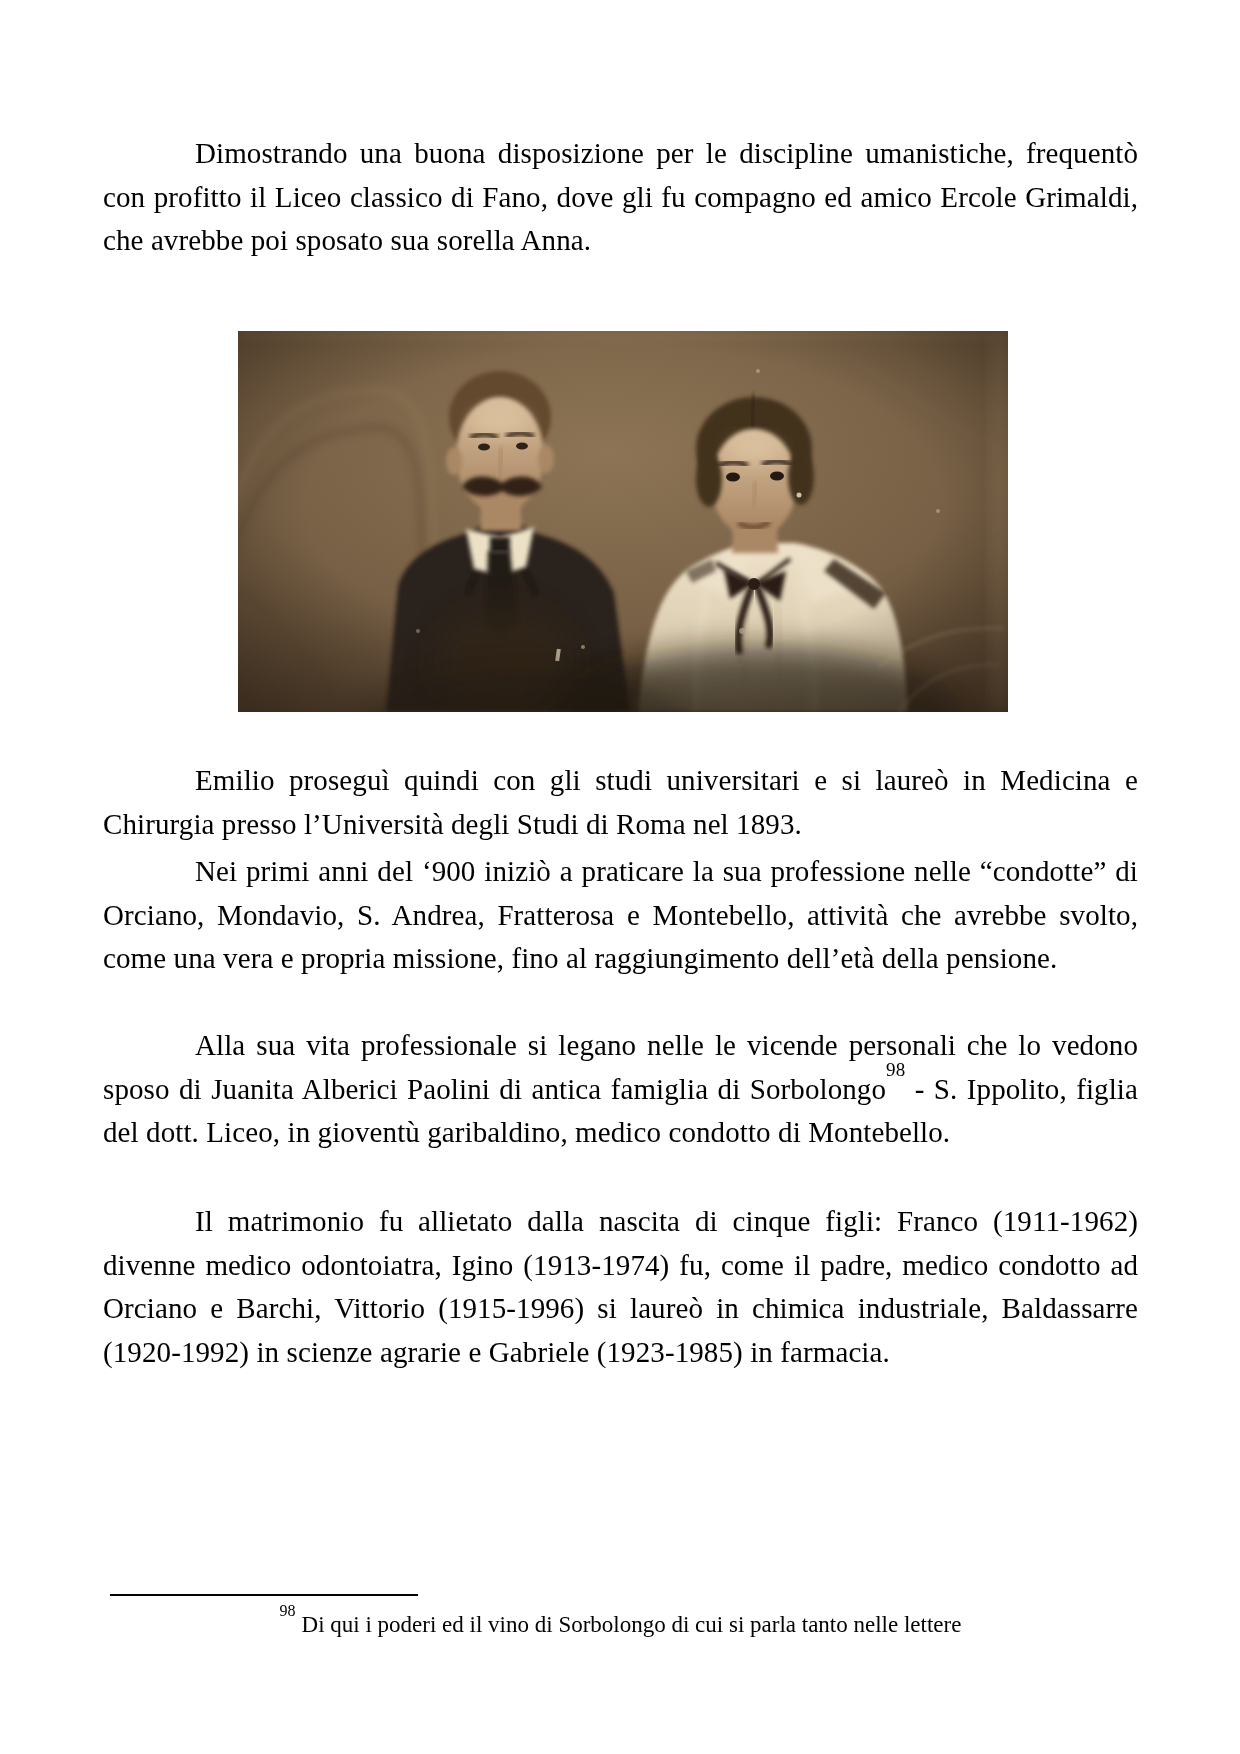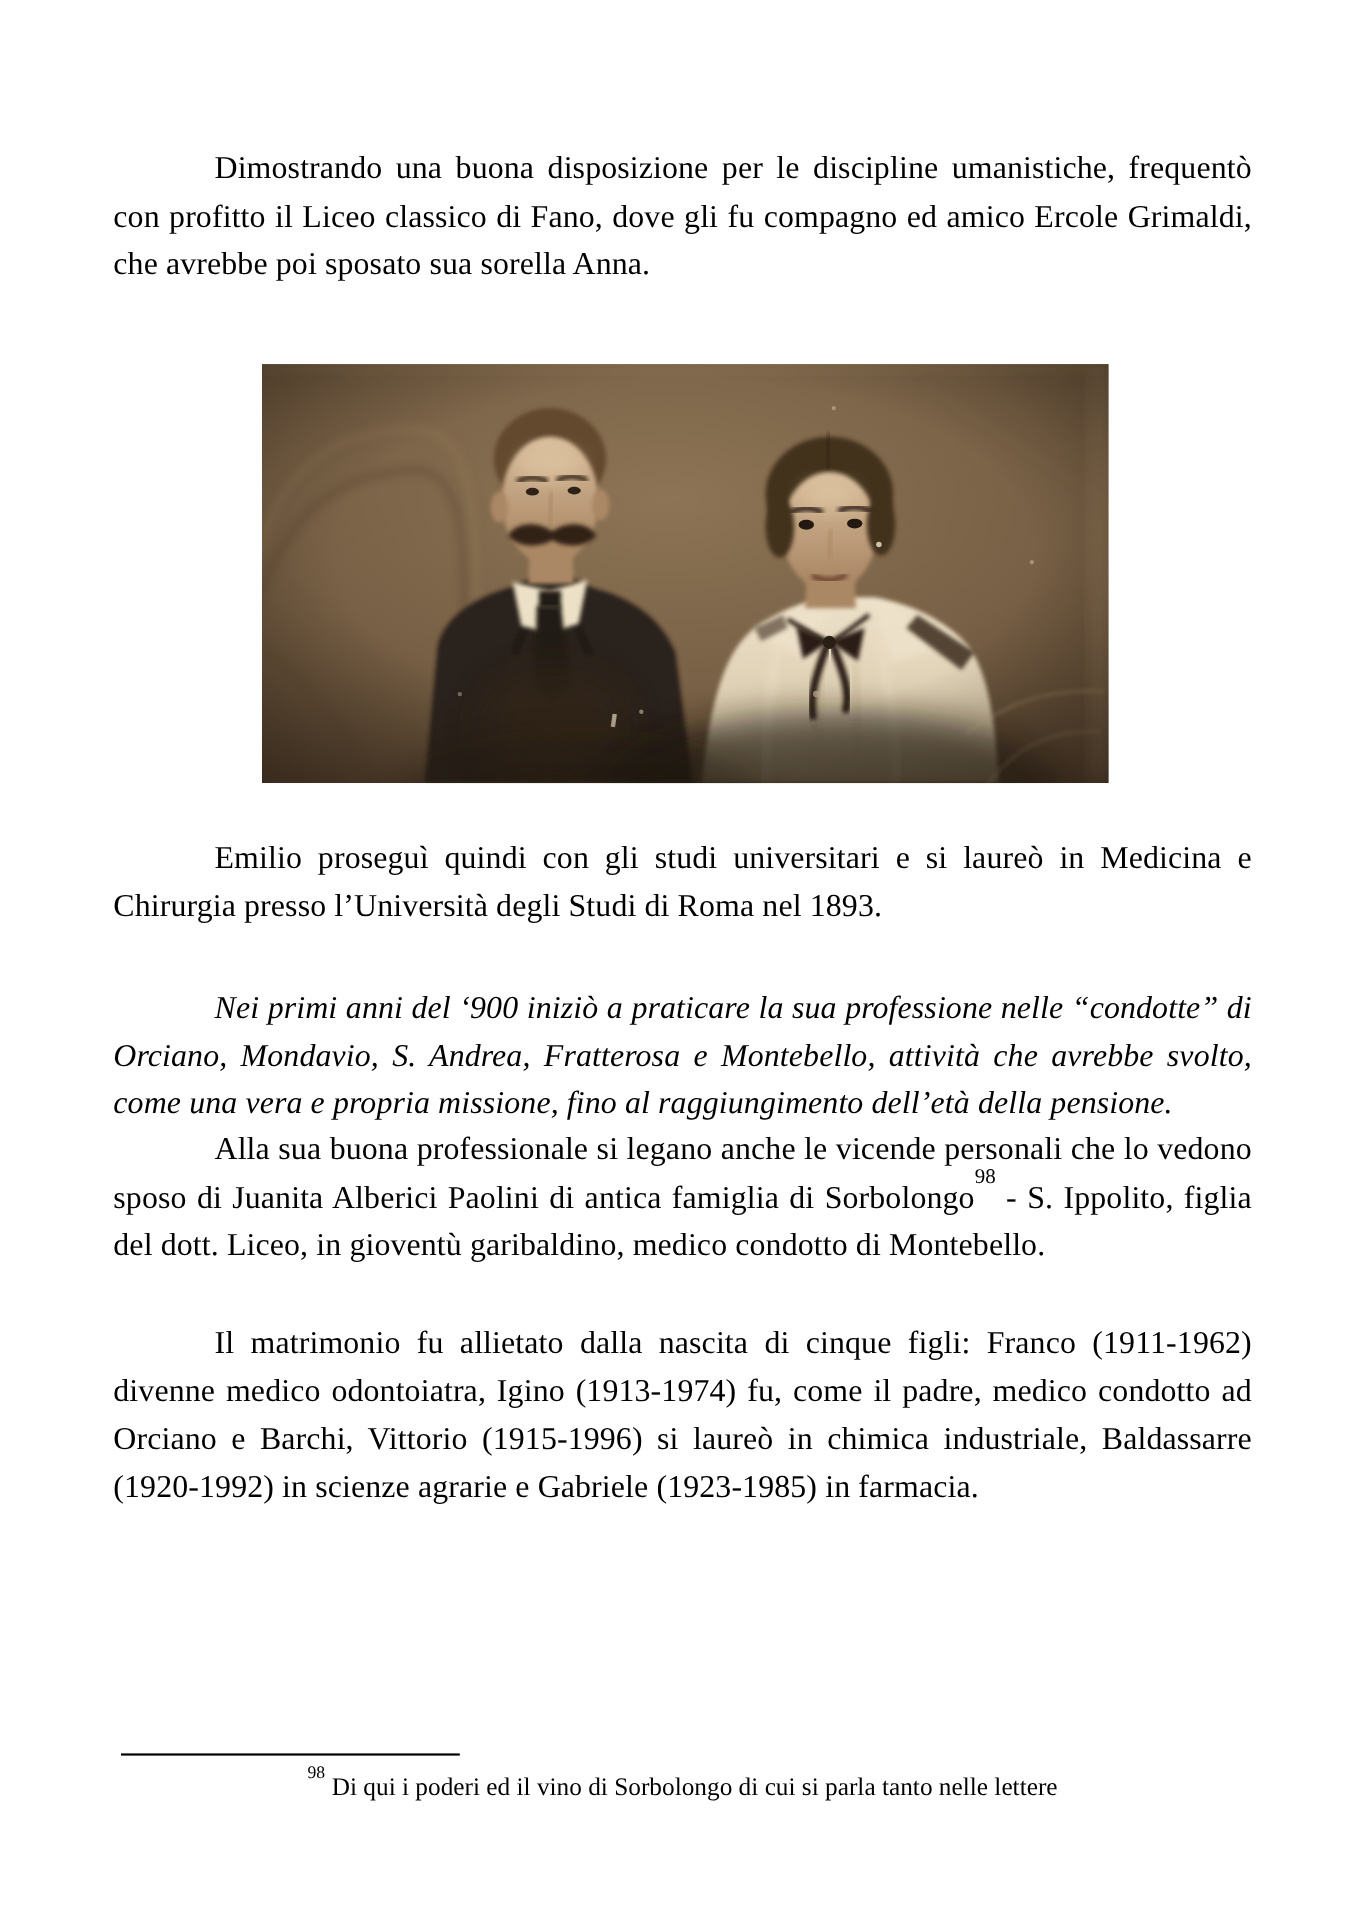--- a/index.html
+++ b/index.html
@@ -18,21 +18,21 @@
     width: 1035px;
     margin: 0;
     font-size: 29px;
     line-height: 43.5px;
     text-align: justify;
     text-indent: 92px;
     letter-spacing: 0.1px;
   }
   .p1 { top: 132px; }
   .p2 { top: 759px; }
-  .p3 { top: 895px; font-style: italic; }
+  .p3 { top: 850px; }
   .p4 { top: 1024px; }
   .p5 { top: 1200px; }
   sup.fn-ref {
     font-size: 19px;
     line-height: 0;
     position: relative;
     top: -12px;
   }
   .photo-figure {
     position: absolute;
@@ -206,21 +206,21 @@
         <circle cx="180" cy="300" r="2" fill="#e8d9bd" opacity="0.4"></circle>
         <rect x="0" y="0" width="770" height="381" fill="url(#vigGrad)"></rect>
       </g>
     </svg>
   </figure>
 
   <p class="body-text p2">Emilio proseguì quindi con gli studi universitari e si laureò in Medicina e Chirurgia presso l’Università degli Studi di Roma nel 1893.</p>
 
   <p class="body-text p3">Nei primi anni del ‘900 iniziò a praticare la sua professione nelle “condotte” di Orciano, Mondavio, S. Andrea, Fratterosa e Montebello, attività che avrebbe svolto, come una vera e propria missione, fino al raggiungimento dell’età della pensione.</p>
 
-  <p class="body-text p4"><span>Alla sua buona professionale si legano anche le vicende personali che lo vedono sposo di Juanita Alberici Paolini di antica famiglia di Sorbolongo</span><sup class="fn-ref">98</sup><span> - S. Ippolito, figlia del dott. Liceo, in gioventù garibaldino, medico condotto di Montebello.</span></p>
+  <p class="body-text p4"><span>Alla sua vita professionale si legano nelle le vicende personali che lo vedono sposo di Juanita Alberici Paolini di antica famiglia di Sorbolongo</span><sup class="fn-ref">98</sup><span> - S. Ippolito, figlia del dott. Liceo, in gioventù garibaldino, medico condotto di Montebello.</span></p>
 
   <p class="body-text p5">Il matrimonio fu allietato dalla nascita di cinque figli: Franco (1911-1962) divenne medico odontoiatra, Igino (1913-1974) fu, come il padre, medico condotto ad Orciano e Barchi, Vittorio (1915-1996) si laureò in chimica industriale, Baldassarre (1920-1992) in scienze agrarie e Gabriele (1923-1985) in farmacia.</p>
 
   <div class="footnote-rule"></div>
 
   <p class="footnote"><sup>98</sup><span>Di qui i poderi ed il vino di Sorbolongo di cui si parla tanto nelle lettere</span></p>
 
   <div class="page-number">86</div>
 
 </main>

